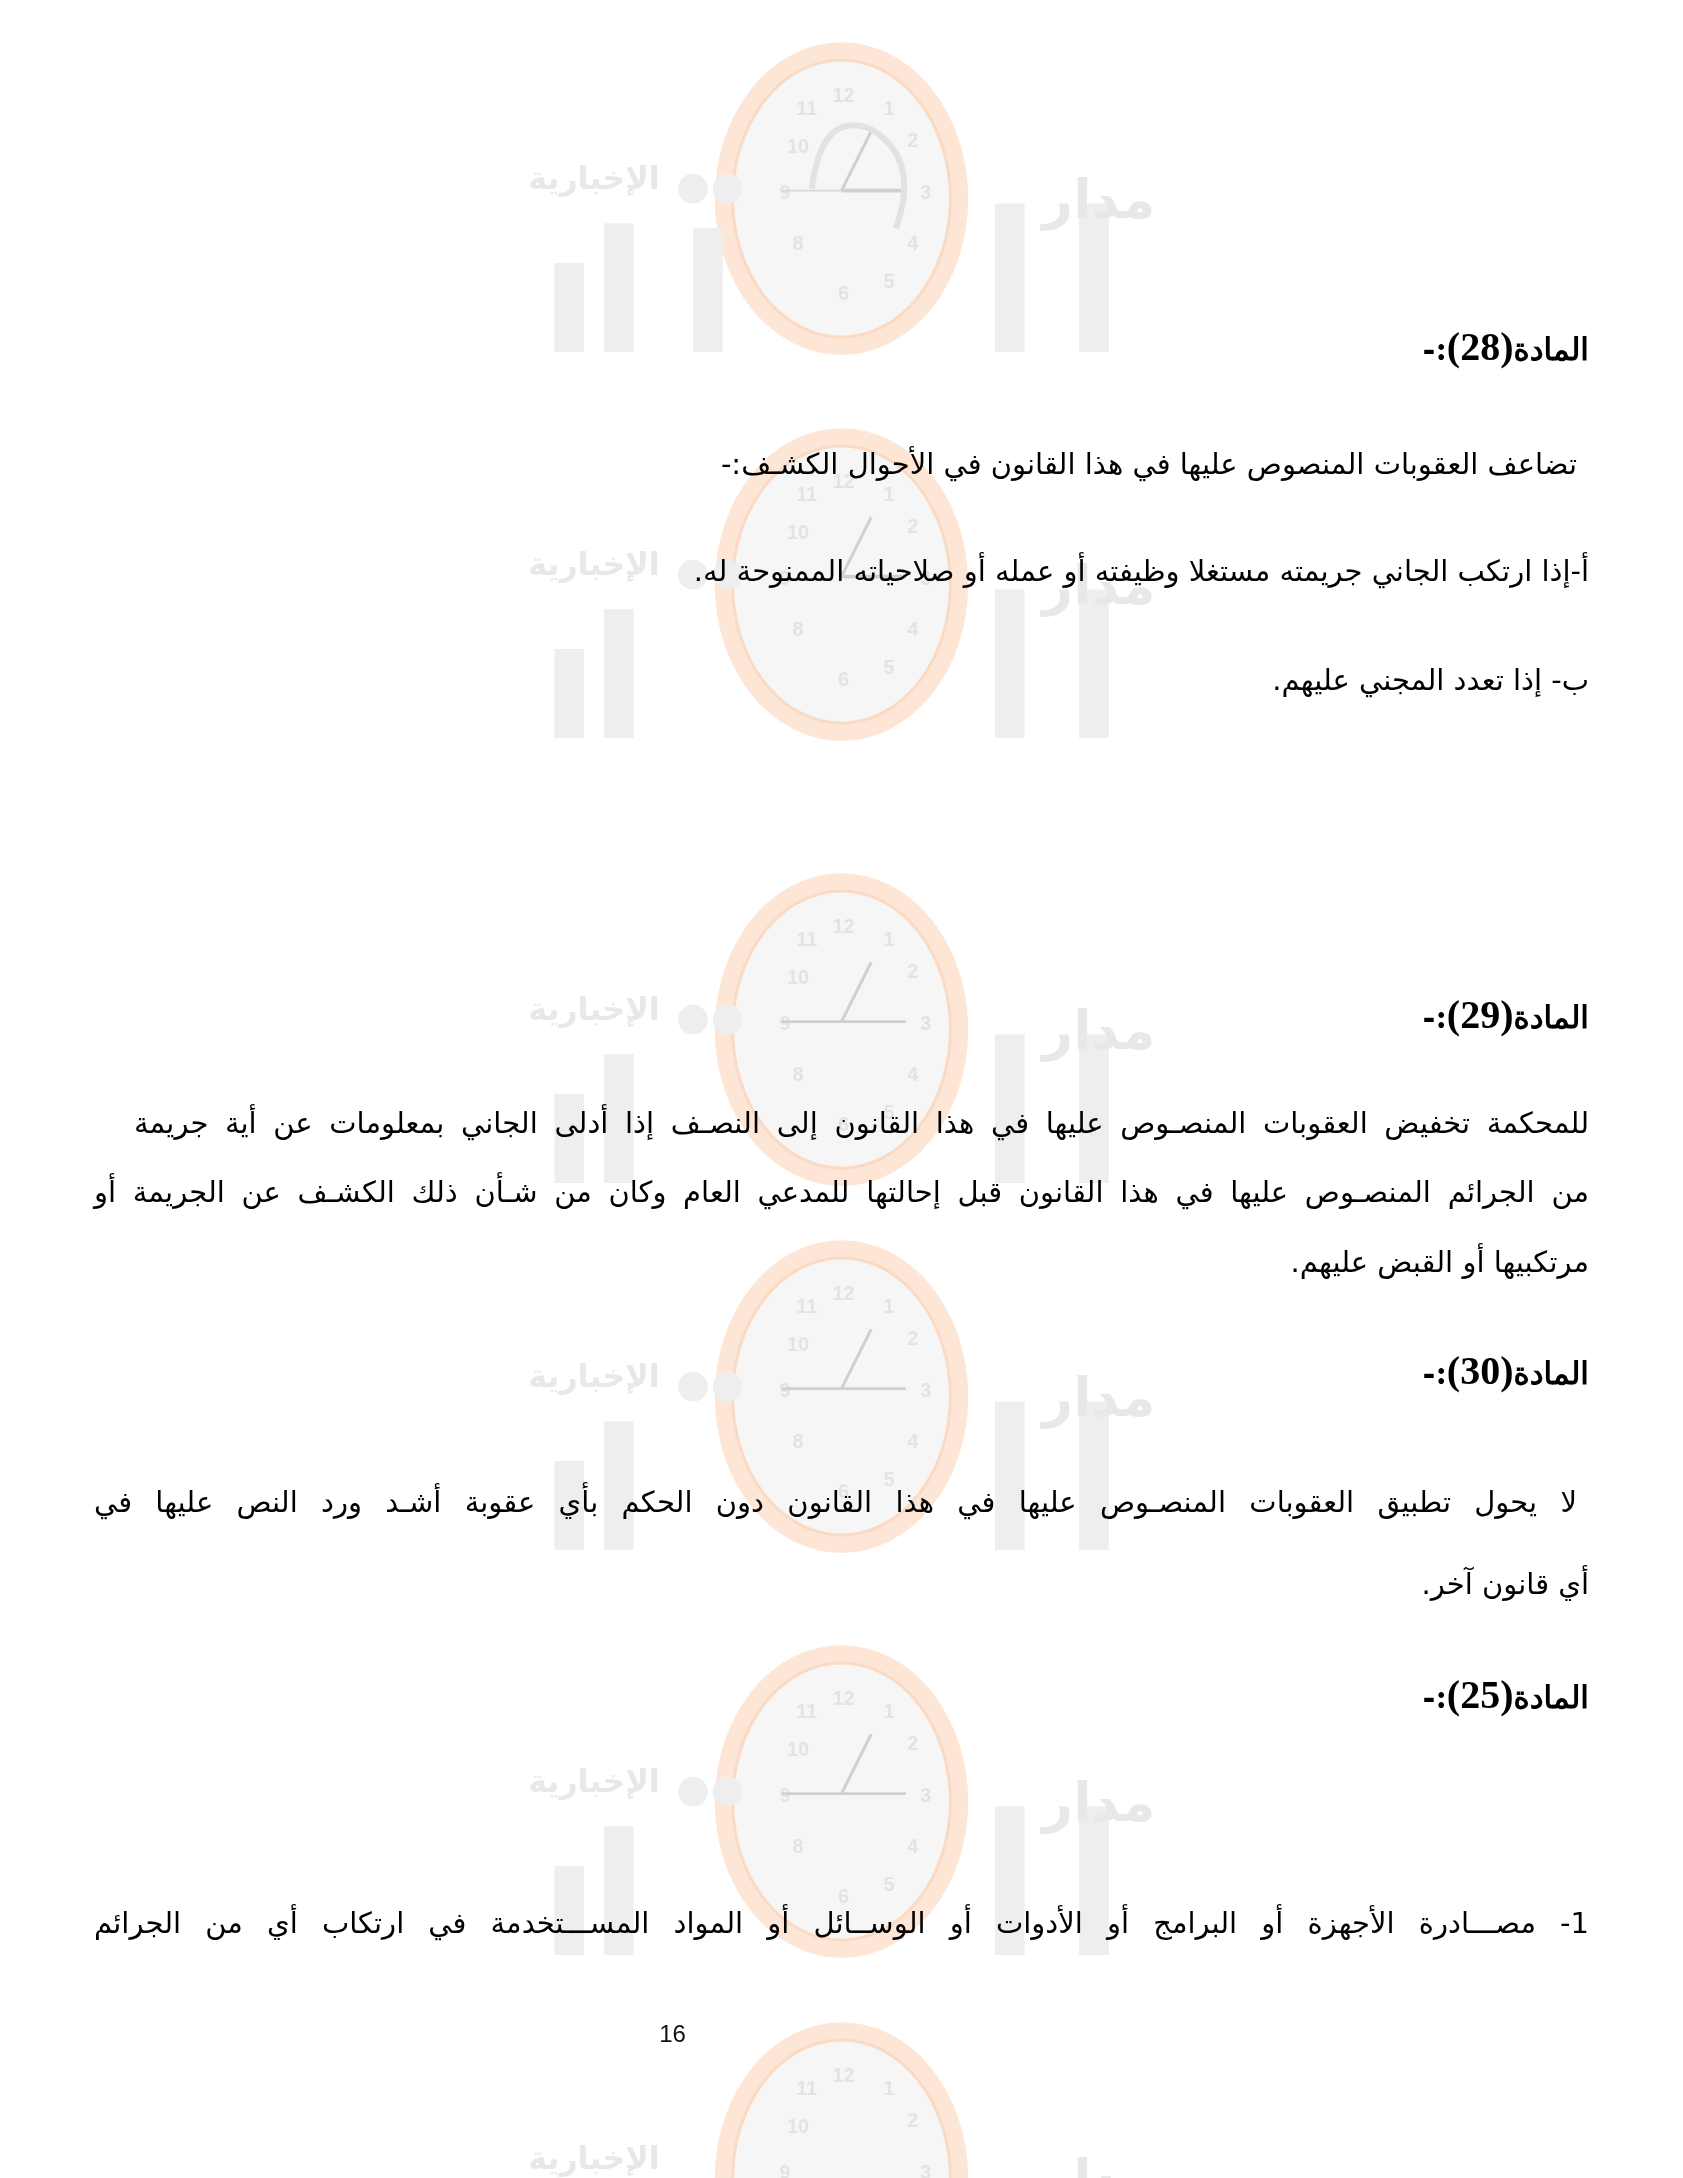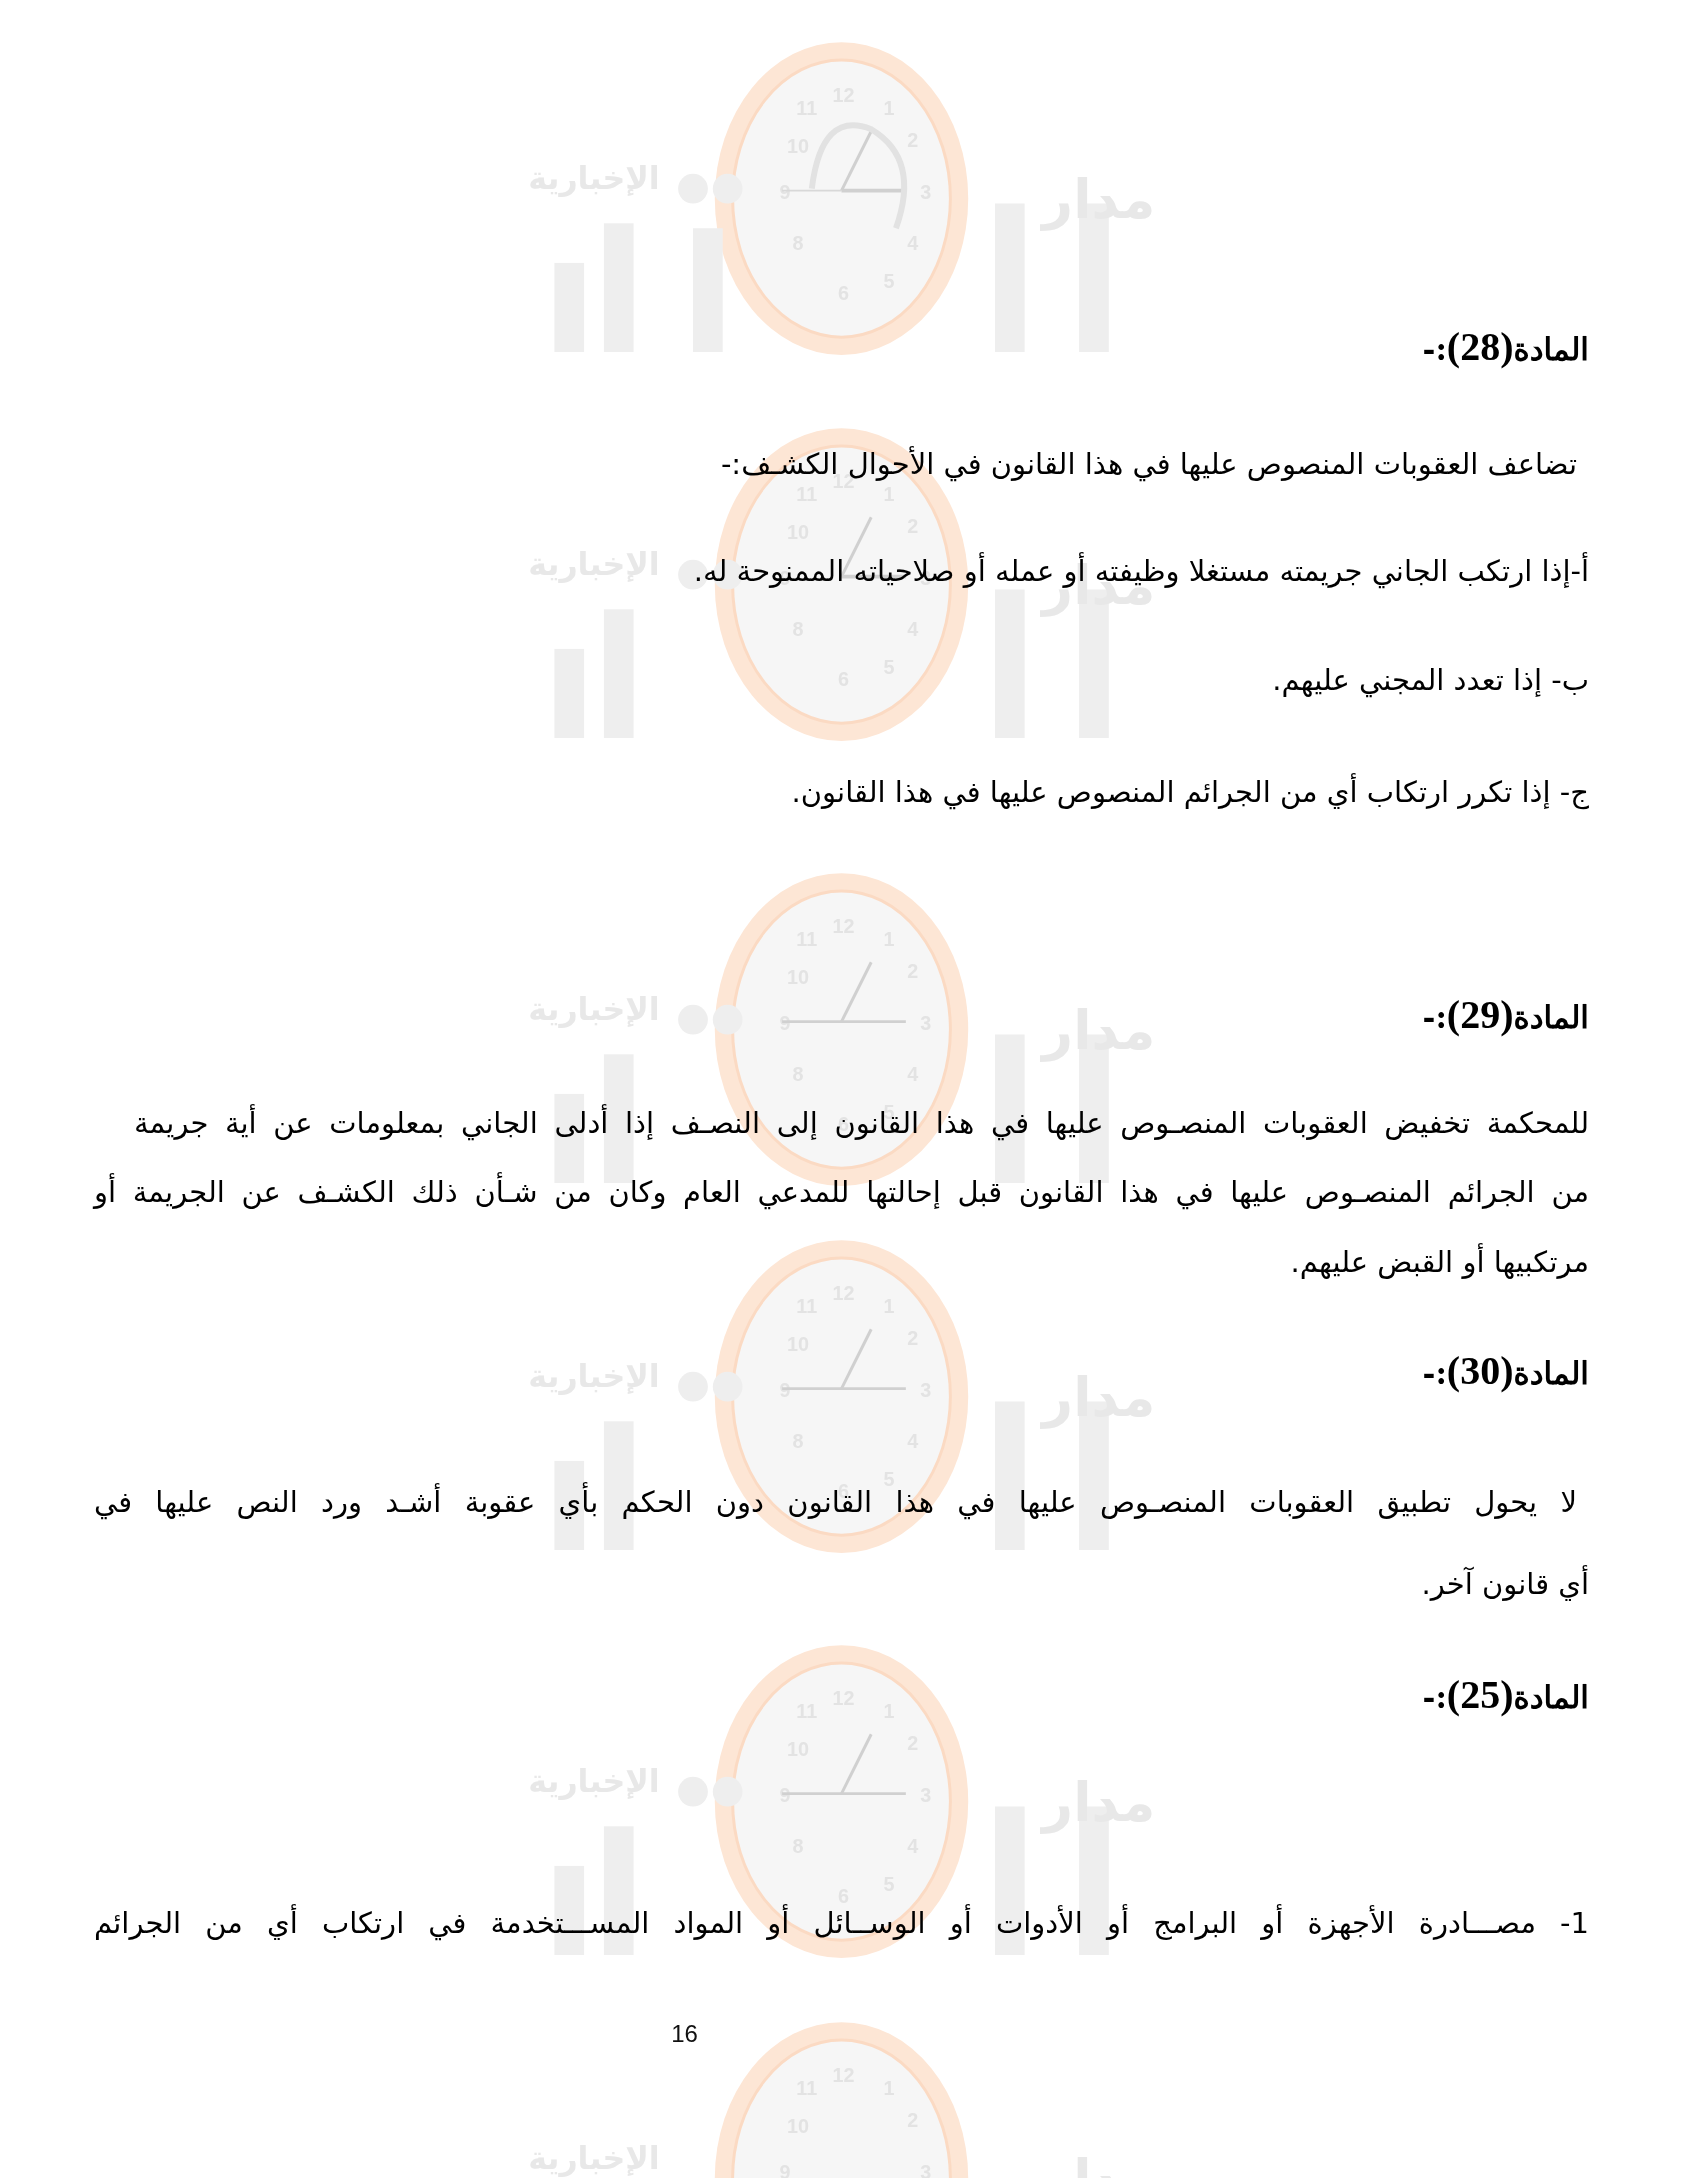--- a/index.html
+++ b/index.html
@@ -66,21 +66,20 @@
     }
     .page-number {
       position: absolute;
       left: 0;
       width: 1345px;
       top: 2020px;
       text-align: center;
       font-family: "Liberation Sans", sans-serif;
       font-size: 24px;
       color: #111;
-      padding-left: 12px;
     }
   </style>
 </head>
 <body>
 
 <div class="watermark" style="top:40px;">
   <svg width="1683" height="327" viewBox="0 0 1700 330">
     <ellipse cx="850" cy="160" rx="128" ry="158" fill="#fde6d5"></ellipse>
     <ellipse cx="850" cy="160" rx="110" ry="140" fill="#f6f6f6" stroke="#fbdac3" stroke-width="3"></ellipse>
     <g fill="#e3e3e3" font-family="Liberation Sans, sans-serif" font-weight="bold" font-size="20" text-anchor="middle">
@@ -268,21 +267,20 @@
 </div>
 
 <div class="page">
 
   <div class="heading" style="top:322px;">
     <span>المادة</span><span class="num">(28)</span><span>:-</span>
   </div>
   <div class="line" style="top:442px; right:106px;">تضاعف العقوبات المنصوص عليها في هذا القانون في الأحوال الكشـف:-</div>
   <div class="line" style="top:549px;">أ-إذا ارتكب الجاني جريمته مستغلا وظيفته أو عمله أو صلاحياته الممنوحة له.</div>
   <div class="line" style="top:658px;margin-left:42px;">ب- إذا تعدد المجني عليهم.</div>
-  <div class="line" style="top:770px;">ج- إذا تكرر ارتكاب أي من الجرائم المنصوص عليها في هذا القانون.</div>
 
   <div class="heading" style="top:990px;">
     <span>المادة</span><span class="num">(29)</span><span>:-</span>
   </div>
   <div class="line justify" style="top:1101px;margin-left:40px;">للمحكمة تخفيض العقوبات المنصـوص عليها في هذا القانون إلى النصـف إذا أدلى الجاني بمعلومات عن أية جريمة</div>
   <div class="line justify" style="top:1170px;">من الجرائم المنصـوص عليها في هذا القانون قبل إحالتها للمدعي العام وكان من شـأن ذلك الكشـف عن الجريمة أو</div>
   <div class="line" style="top:1240px;">مرتكبيها أو القبض عليهم.</div>
 
   <div class="heading" style="top:1346px;">
     <span>المادة</span><span class="num">(30)</span><span>:-</span>

